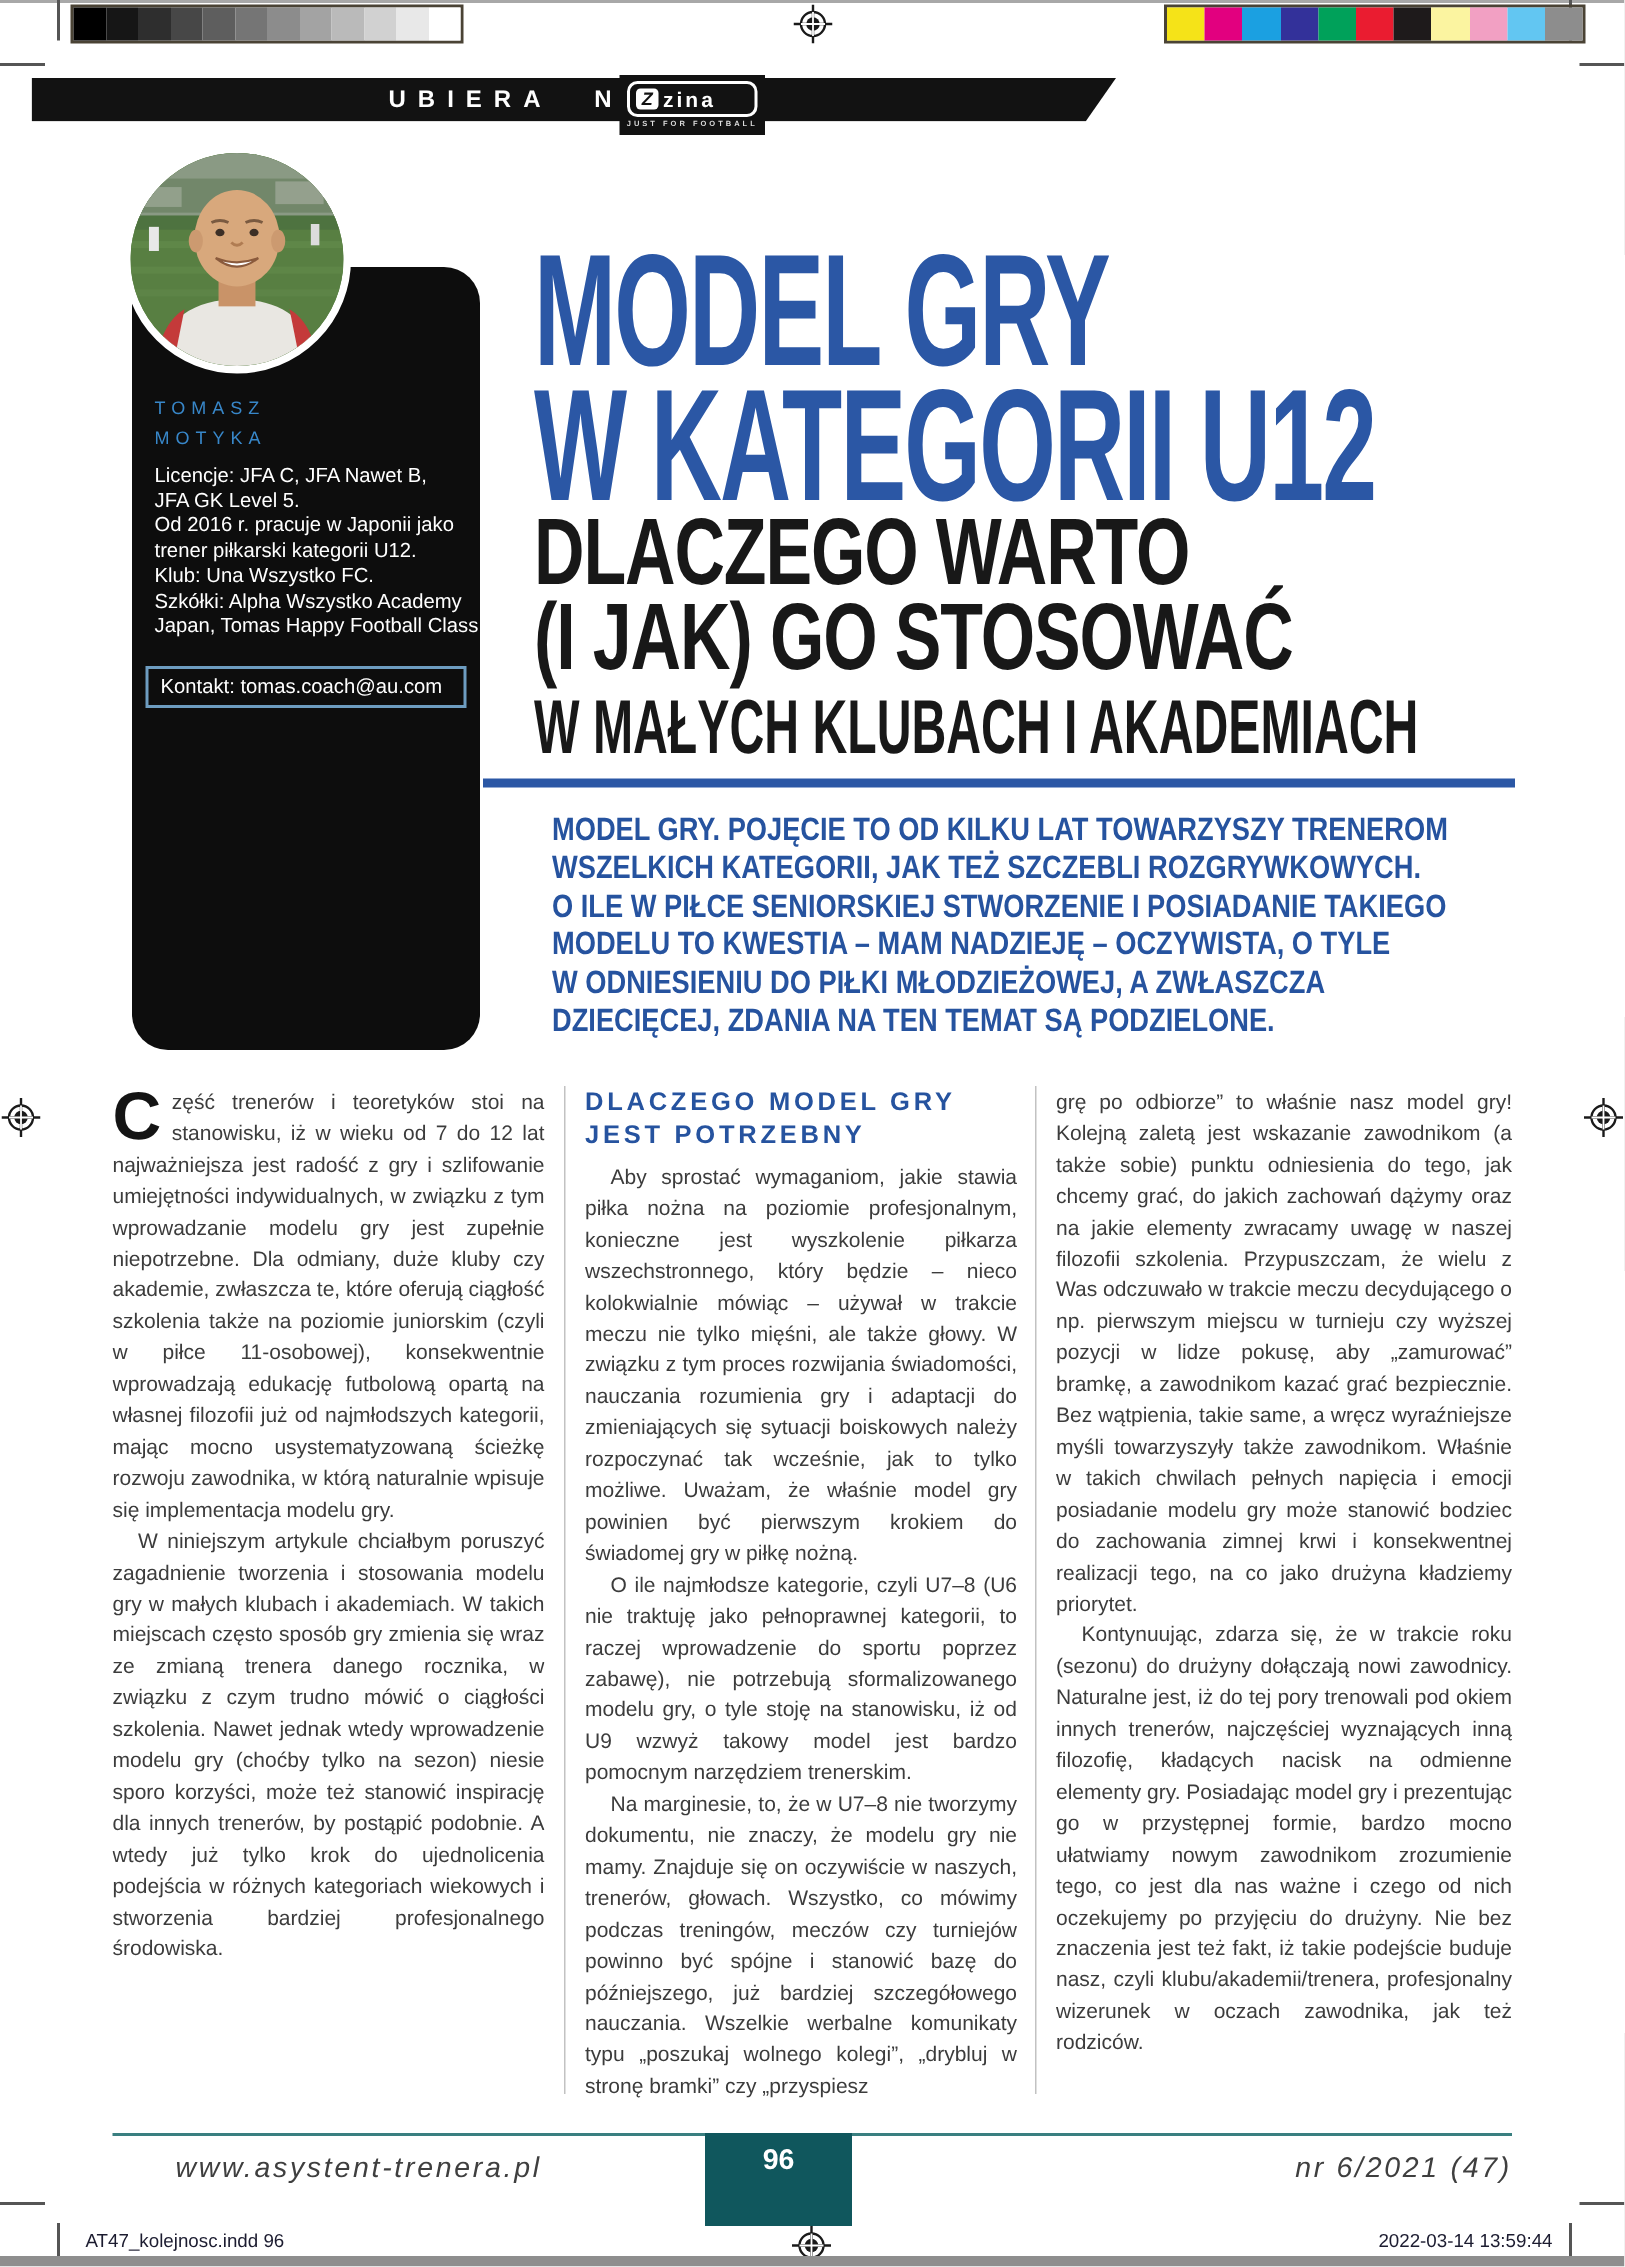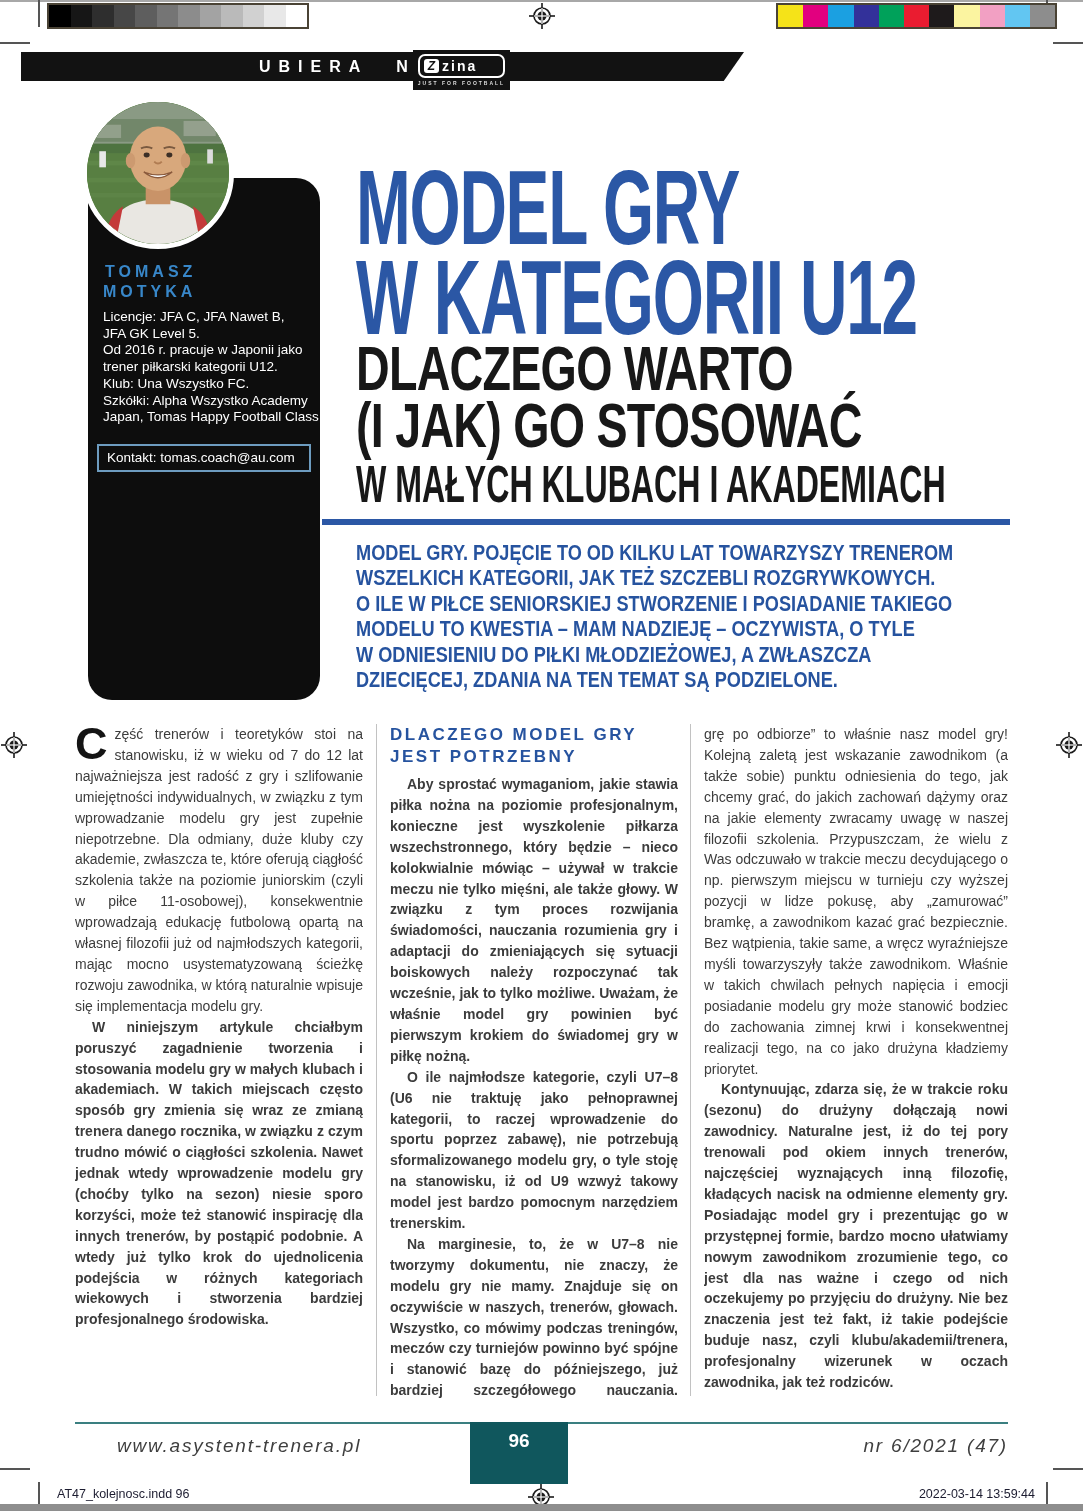--- a/index.html
+++ b/index.html
@@ -30,43 +30,43 @@
     font-weight:bold; font-style:italic; font-size:12px; text-align:center; line-height:14px; }
   .zina-word { color:#fff; font-weight:bold; font-size:14px; letter-spacing:2px; }
   .zina-tag { position:absolute; left:0; top:30px; width:100%; text-align:center; color:#ddd;
     font-size:5px; letter-spacing:2px; font-weight:bold; white-space:nowrap; }
   
   .author-card { position:absolute; left:88px; top:178px; width:232px; height:522px;
     background:#0d0d0d; border-radius:24px; }
   .author-photo { position:absolute; left:82px; top:97px; width:152px; height:152px;
     border:5px solid #fff; border-radius:50%; overflow:hidden; background:#587f42; }
   .author-photo svg { display:block; width:100%; height:100%; }
-  .author-name { position:absolute; left:103px; top:262px; font-weight:bold; font-size:16px;
-    letter-spacing:4px; line-height:20px;text-align:right; }
+  .author-name { position:absolute; left:103px; top:262px; font-weight:normal; font-size:12px;
+    letter-spacing:4px; line-height:20px; }
   .author-bio { position:absolute; left:103px; top:309px; color:#fff; font-size:13.5px; line-height:16.7px; }
   .contact-box { position:absolute; left:97px; top:444px; width:214px; height:28px;
     border:2px solid #6d9cc0; color:#fff; font-size:13.5px; line-height:24px; padding-left:8px; }
   
   .hl { position:absolute; left:356px; white-space:nowrap; font-weight:bold; line-height:1;
     transform-origin:left top; }
   .hl-big { font-size:106px; letter-spacing:-2px; transform:scaleX(0.62); }
   .hl-mid { font-size:63px; letter-spacing:-1px; color:#181818; transform:scaleX(0.74); }
   .hl-small { font-size:51px; color:#181818; transform:scaleX(0.63); }
   .blue-rule { position:absolute; left:322px; top:519px; width:688px; height:6px; }
   
   .intro { position:absolute; left:356px; top:541px; font-weight:bold; font-size:21.5px; }
   .intro div { white-space:nowrap; height:25.4px; transform:scaleX(0.845); transform-origin:left top; }
   
   .cols { position:absolute; top:724px; height:676px; overflow:hidden;
     font-size:14px; line-height:20.9px; color:#3c3c3c; text-align:justify; }
   .col1 { left:75px;  width:288px; }
   .col2 { left:390px; width:288px; }
   .col3 { left:704px; width:304px; }
   .col-divider { position:absolute; top:724px; width:1px; height:672px; background:#c2c2c2; }
-  .cols p.indent { text-indent:17px;font-weight:bold; }
+  .cols p.indent { text-indent:17px; }
   .dropcap { float:left; font-size:45px; line-height:36px; font-weight:bold; color:#141414;
     padding-right:7px; padding-top:2px; }
   .col-heading { font-weight:bold; font-size:17px; letter-spacing:2.5px; line-height:21.5px;
     text-align:left; margin-bottom:7px; }
   
   .footer-line { position:absolute; left:75px; top:1422px; width:933px; height:2px; }
   .page-badge { position:absolute; left:470px; top:1422px; width:98px; height:62px;
     color:#fff; text-align:center; font-weight:bold; font-size:19px; padding-top:8px; }
   .footer-side { position:absolute; top:1435px; font-style:italic; font-size:19px;
     letter-spacing:1.8px; color:#3f3f3f; }
@@ -205,21 +205,21 @@
   </div>
   <div class="contact-box">Kontakt: tomas.coach@au.com</div>
 
   <h1 class="hl hl-big headline-blue" style="top: 154px; color: rgb(43, 87, 165);">MODEL GRY</h1>
   <h1 class="hl hl-big headline-blue" style="top: 244px; color: rgb(43, 87, 165);">W KATEGORII U12</h1>
   <h2 class="hl hl-mid" style="top:337px;">DLACZEGO WARTO</h2>
   <h2 class="hl hl-mid" style="top:394px;">(I JAK) GO STOSOWAĆ</h2>
   <h3 class="hl hl-small" style="top:459px;">W MAŁYCH KLUBACH I AKADEMIACH</h3>
   <div class="blue-rule rule-blue" style="background: rgb(43, 87, 165);"></div>
 
-  <section class="intro intro-blue" style="color: rgb(38, 83, 159);">
+  <section class="intro intro-blue" style="color: rgb(38, 83, 159); margin-left: 12px;">
     <div>MODEL GRY. POJĘCIE TO OD KILKU LAT TOWARZYSZY TRENEROM</div>
     <div>WSZELKICH KATEGORII, JAK TEŻ SZCZEBLI ROZGRYWKOWYCH.</div>
     <div>O ILE W PIŁCE SENIORSKIEJ STWORZENIE I POSIADANIE TAKIEGO</div>
     <div>MODELU TO KWESTIA – MAM NADZIEJĘ – OCZYWISTA, O TYLE</div>
     <div>W ODNIESIENIU DO PIŁKI MŁODZIEŻOWEJ, A ZWŁASZCZA</div>
     <div>DZIECIĘCEJ, ZDANIA NA TEN TEMAT SĄ PODZIELONE.</div>
   </section>
 
   <section class="cols col1">
     <p><span class="dropcap">C</span><span>zęść trenerów i teoretyków stoi na stanowisku, iż w wieku od 7 do 12 lat najważniejsza jest radość z gry i szlifowanie umiejętności indywidualnych, w związku z tym wprowadzanie modelu gry jest zupełnie niepotrzebne. Dla odmiany, duże kluby czy akademie, zwłaszcza te, które oferują ciągłość szkolenia także na poziomie juniorskim (czyli w piłce 11-osobowej), konsekwentnie wprowadzają edukację futbolową opartą na własnej filozofii już od najmłodszych kategorii, mając mocno usystematyzowaną ścieżkę rozwoju zawodnika, w którą naturalnie wpisuje się implementacja modelu gry.</span></p>

